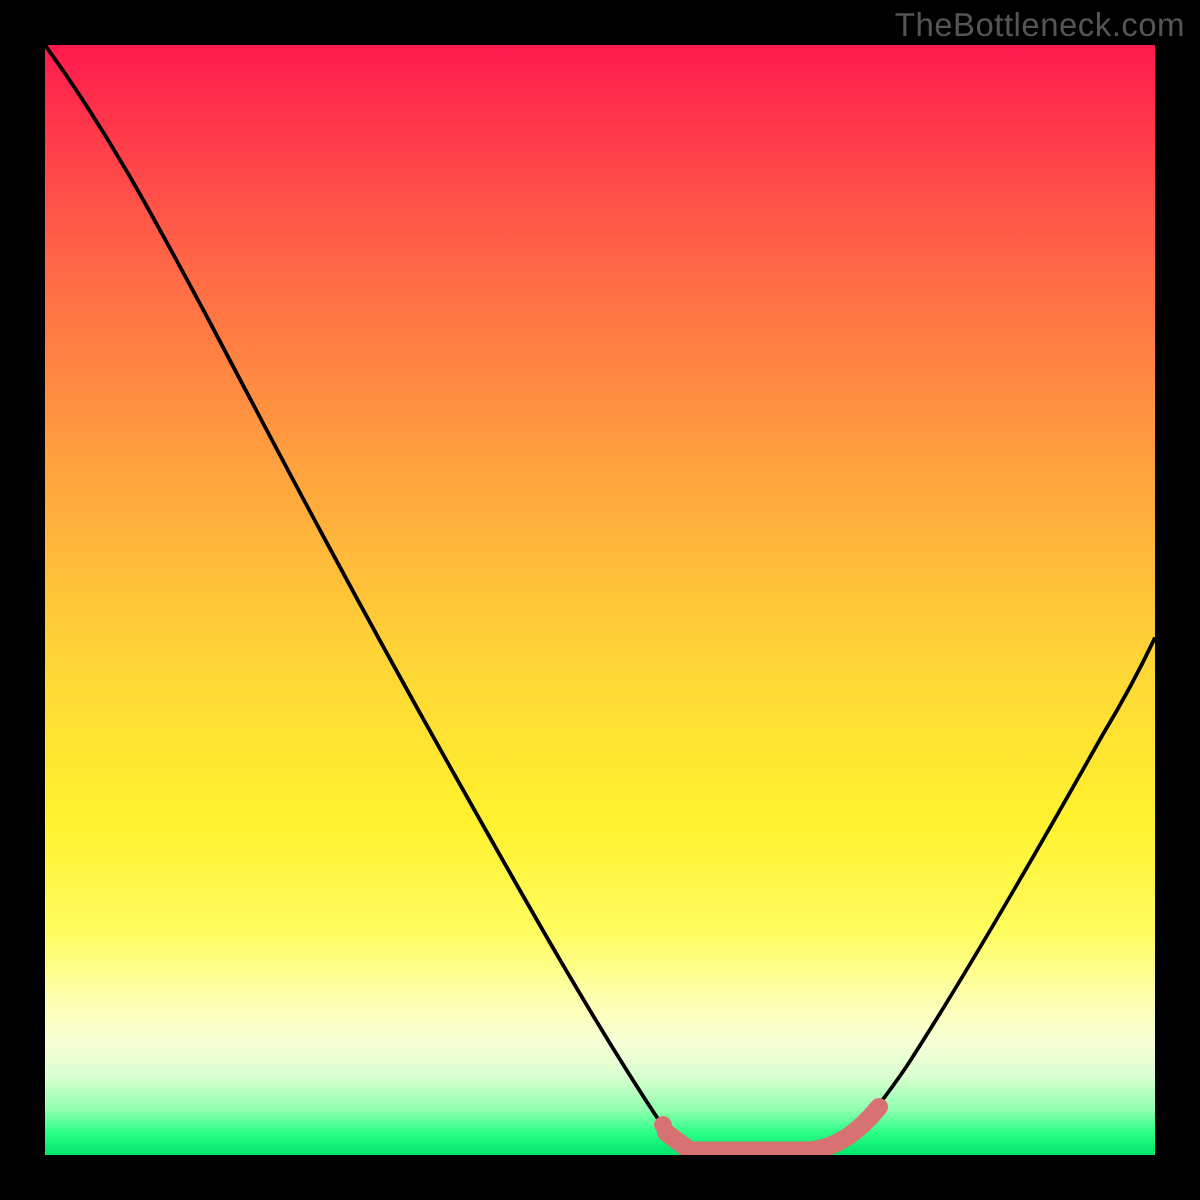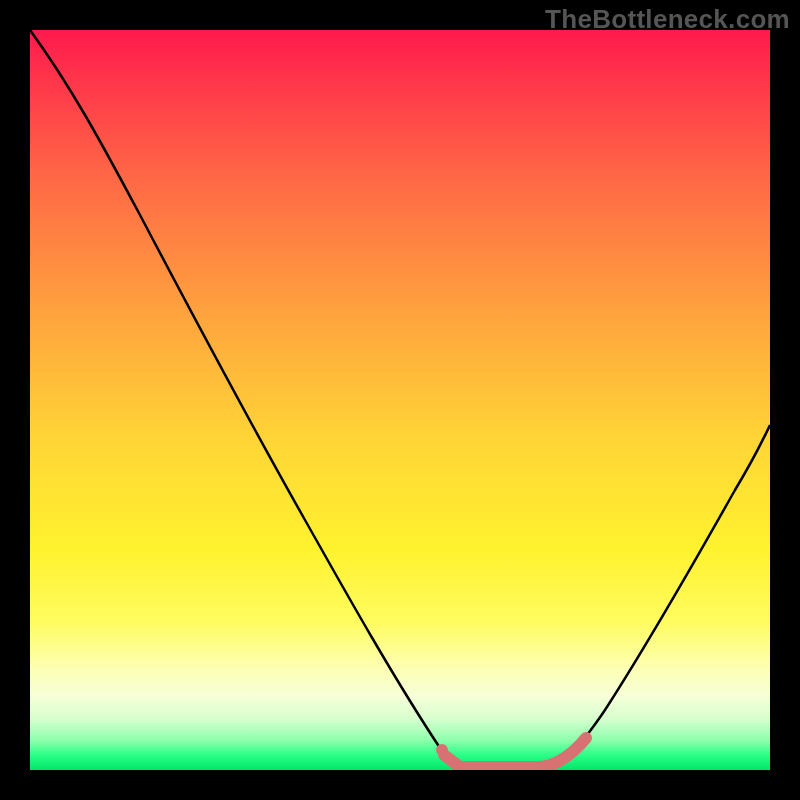--- a/index.html
+++ b/index.html
@@ -15,22 +15,22 @@
     position: relative;
     width: 800px;
     height: 800px;
     background: #000;
   }
   .watermark {
     position: absolute;
     top: 4px;
     right: 10px;
     color: #555;
-    font-size: 26px;
-    font-weight: 700;
+    font-size: 22px;
+    font-weight: 400;
     letter-spacing: 0.3px;
     z-index: 5;
   }
   .plot-area {
     position: absolute;
     left: 30px;
     top: 30px;
     width: 740px;
     height: 740px;
     overflow: hidden;

